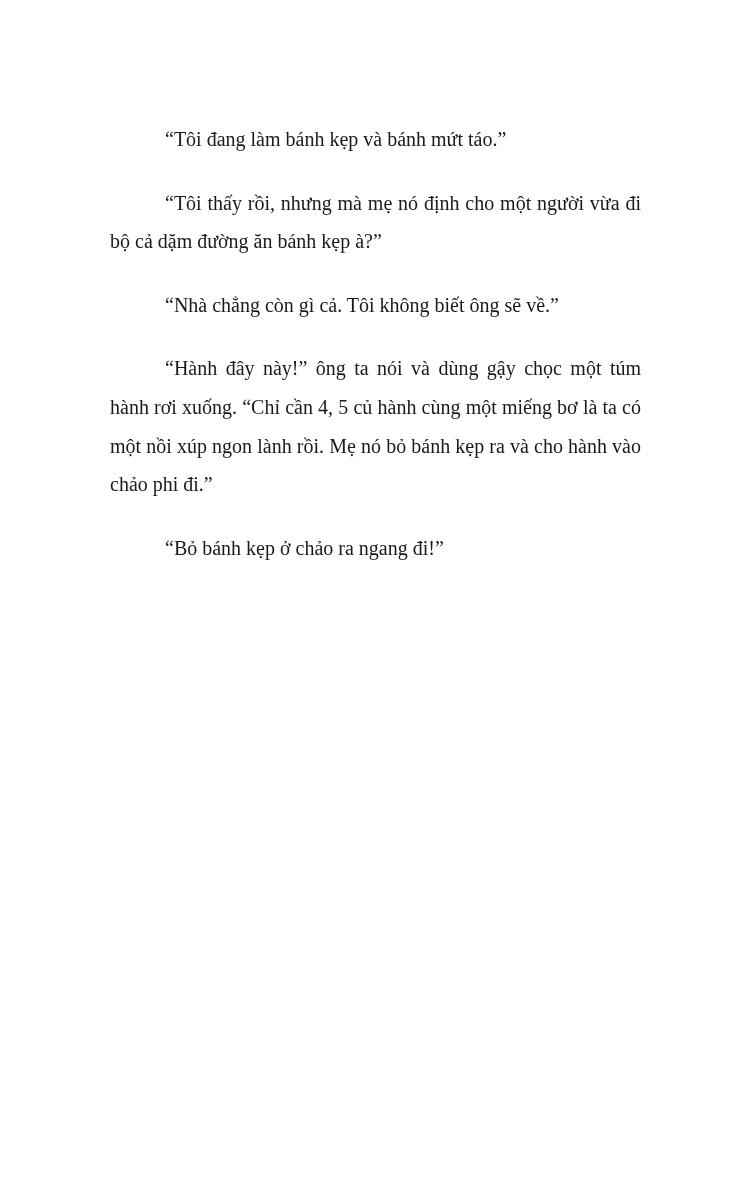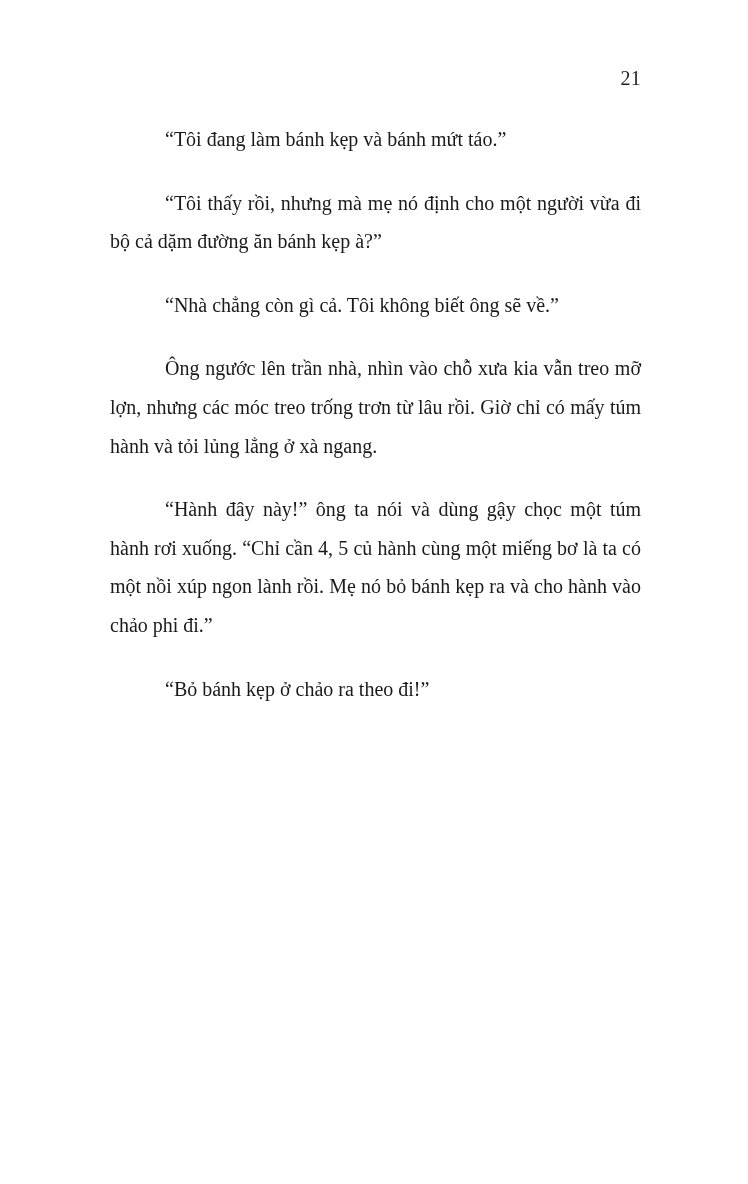--- a/index.html
+++ b/index.html
@@ -56,26 +56,22 @@
   
   p.para.tail {
     text-align: justify;
   }
 </style>
 </head>
 <body>
 
 <div class="page">
 
-  <div class="folio-row">
-    <span class="folio">21</span>
-  </div>
 
   <div class="textblock">
     <p class="para">“Tôi đang làm bánh kẹp và bánh mứt táo.”</p>
     <p class="para">“Tôi thấy rồi, nhưng mà mẹ nó định cho một người vừa đi bộ cả dặm đường ăn bánh kẹp à?”</p>
     <p class="para">“Nhà chẳng còn gì cả. Tôi không biết ông sẽ về.”</p>
-    <p class="para">Ông ngước lên trần nhà, nhìn vào chỗ xưa kia vẫn treo mỡ lợn, nhưng các móc treo trống trơn từ lâu rồi. Giờ chỉ có mấy túm hành và tỏi lủng lẳng ở xà ngang.</p>
     <p class="para">“Hành đây này!” ông ta nói và dùng gậy chọc một túm hành rơi xuống. “Chỉ cần 4, 5 củ hành cùng một miếng bơ là ta có một nồi xúp ngon lành rồi. Mẹ nó bỏ bánh kẹp ra và cho hành vào chảo phi đi.”</p>
-    <p class="para">“Bỏ bánh kẹp ở chảo ra theo đi!”</p>
+    <p class="para">“Bỏ bánh kẹp ở chảo ra ngang đi!”</p>
   </div>
 
 </div>
 
 </body></html>

